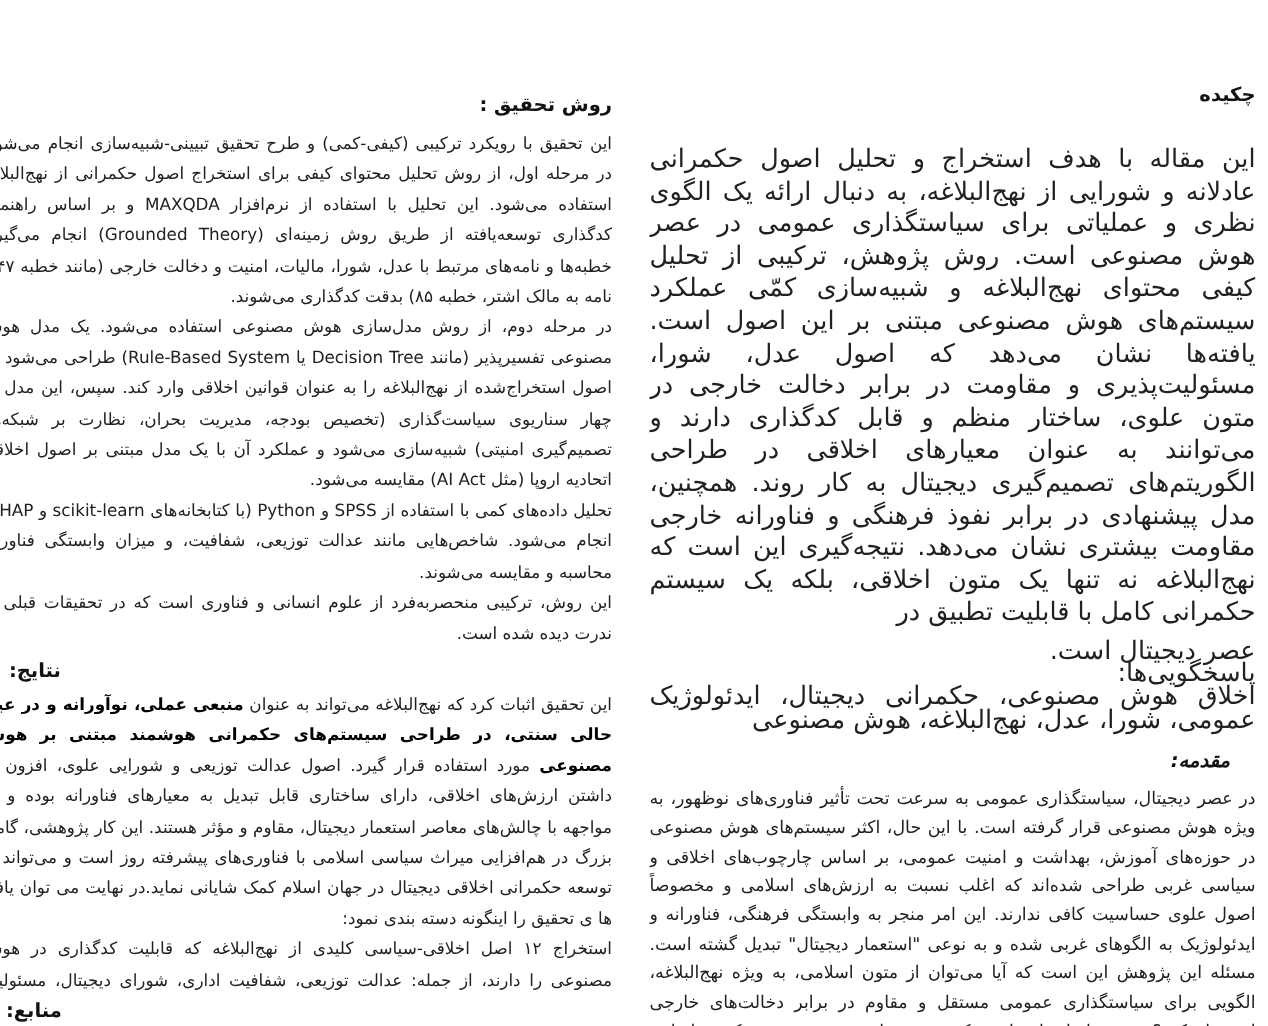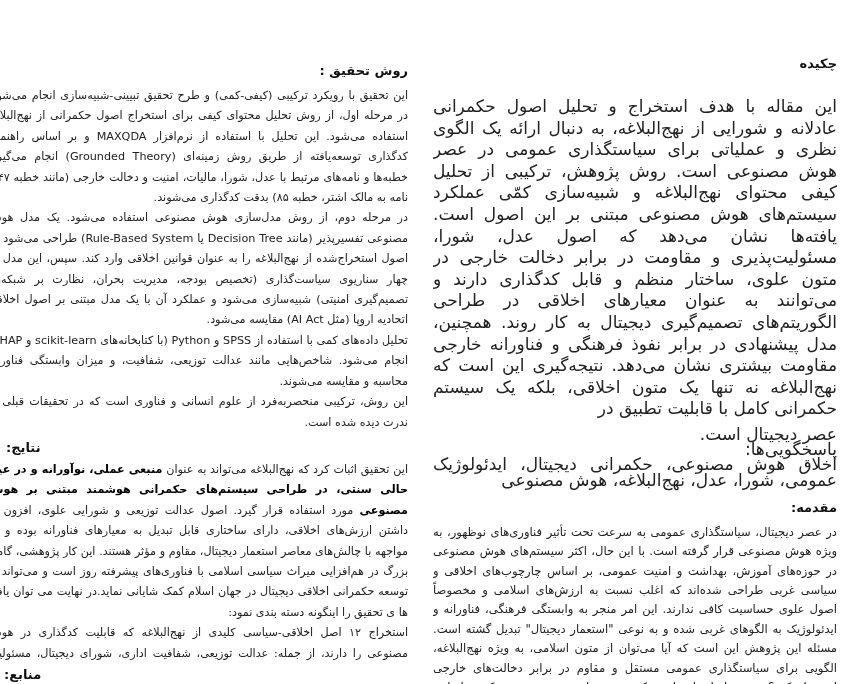--- a/index.html
+++ b/index.html
@@ -12,21 +12,21 @@
   .col { position: absolute; text-align: justify; }
   .col-right { top: 55px; left: 433px; width: 404px; height: 629px; overflow: hidden; }
   .col-left  { top: 62px; left: -12px; width: 420px; height: 622px; overflow: hidden;
                display: flex; flex-direction: column; }
   .col-left .flow { flex: 1 1 auto; overflow: hidden; }
   h2 { font-size: 13px; font-weight: 700; margin: 0; color: #111; line-height: 17px; }
   .abstract-heading { margin-bottom: 24px; }
   .abstract-body { font-size: 17px; line-height: 21.6px; margin: 0; }
   .tight { margin: 7px 0 0; }
   .tight p { margin: 0; font-size: 17px; line-height: 15.2px; }
-  .intro-heading { margin: 11px 0 7px; }
+  .intro-heading { margin: 11px 17px 7px; font-style: italic; }
   .intro-p { font-size: 11.6px; line-height: 19.4px; margin: 0; }
   .method-heading { margin-bottom: 7px; }
   .body-p { font-size: 11.2px; line-height: 20.4px; margin: 0; }
   .results-heading { text-align: left; padding-left: 18px; margin: 6px 0 4px; }
   .refs-heading { text-align: left; padding-left: 16px; flex: 0 0 auto; margin: 2px 0 1px; }
   .b { font-weight: 700; color: #000; }
 </style>
 </head>
 <body>
 

